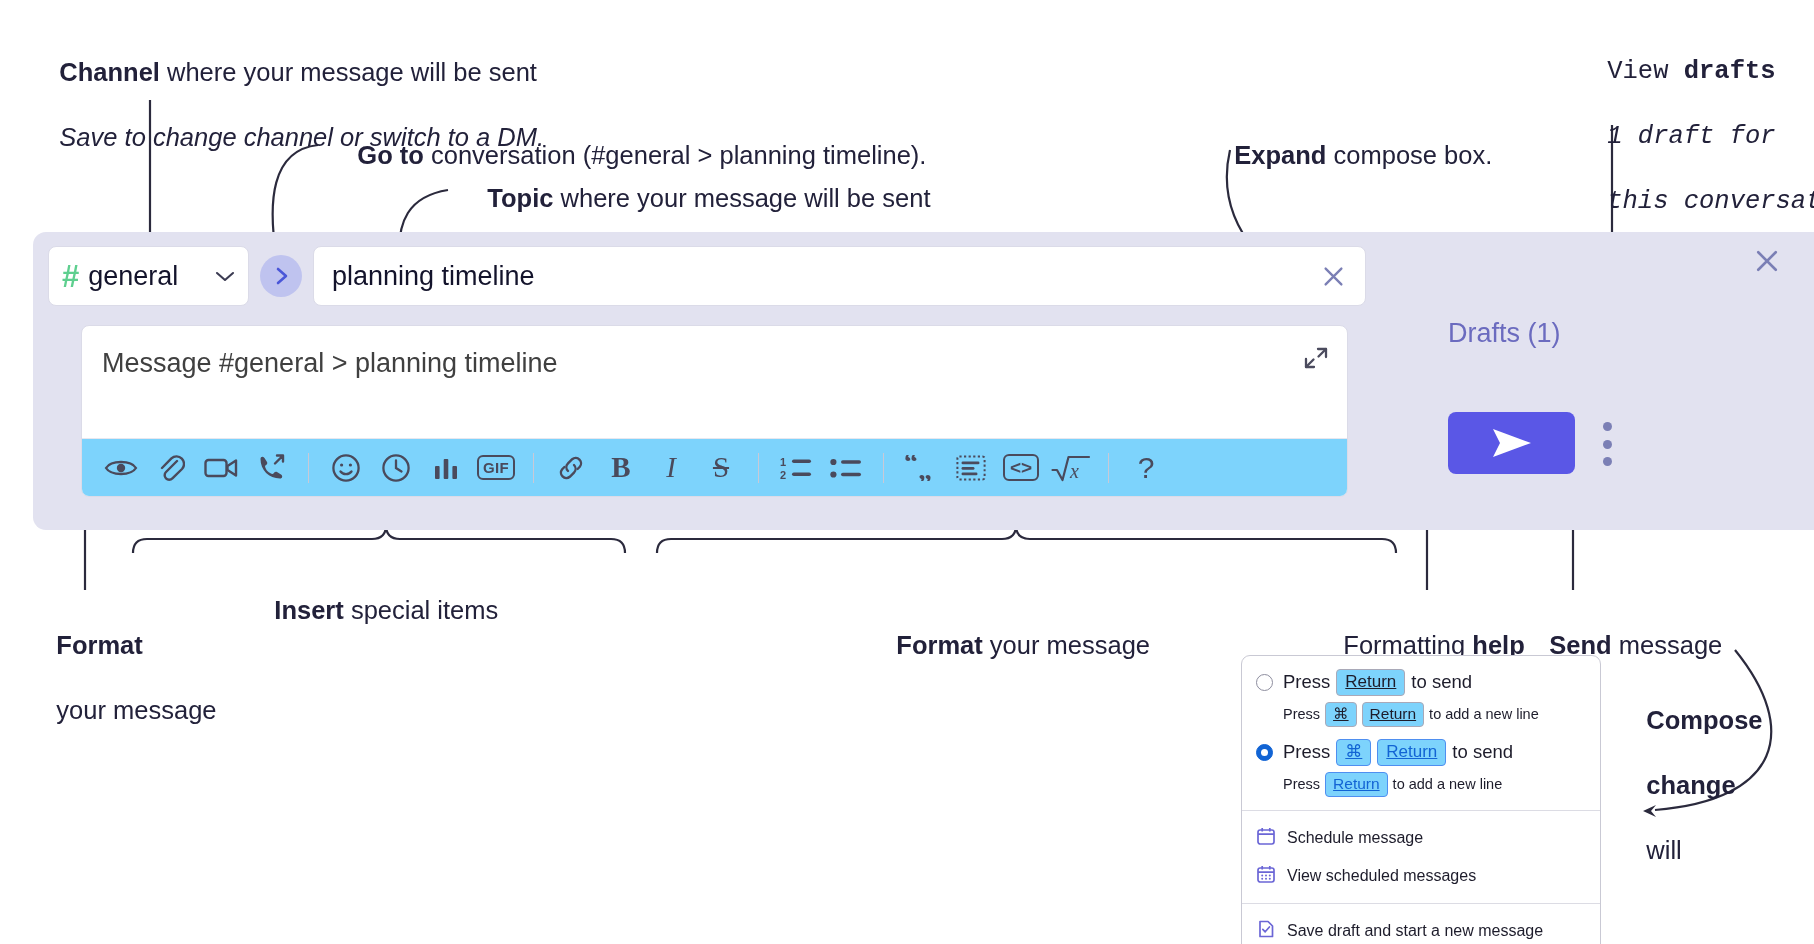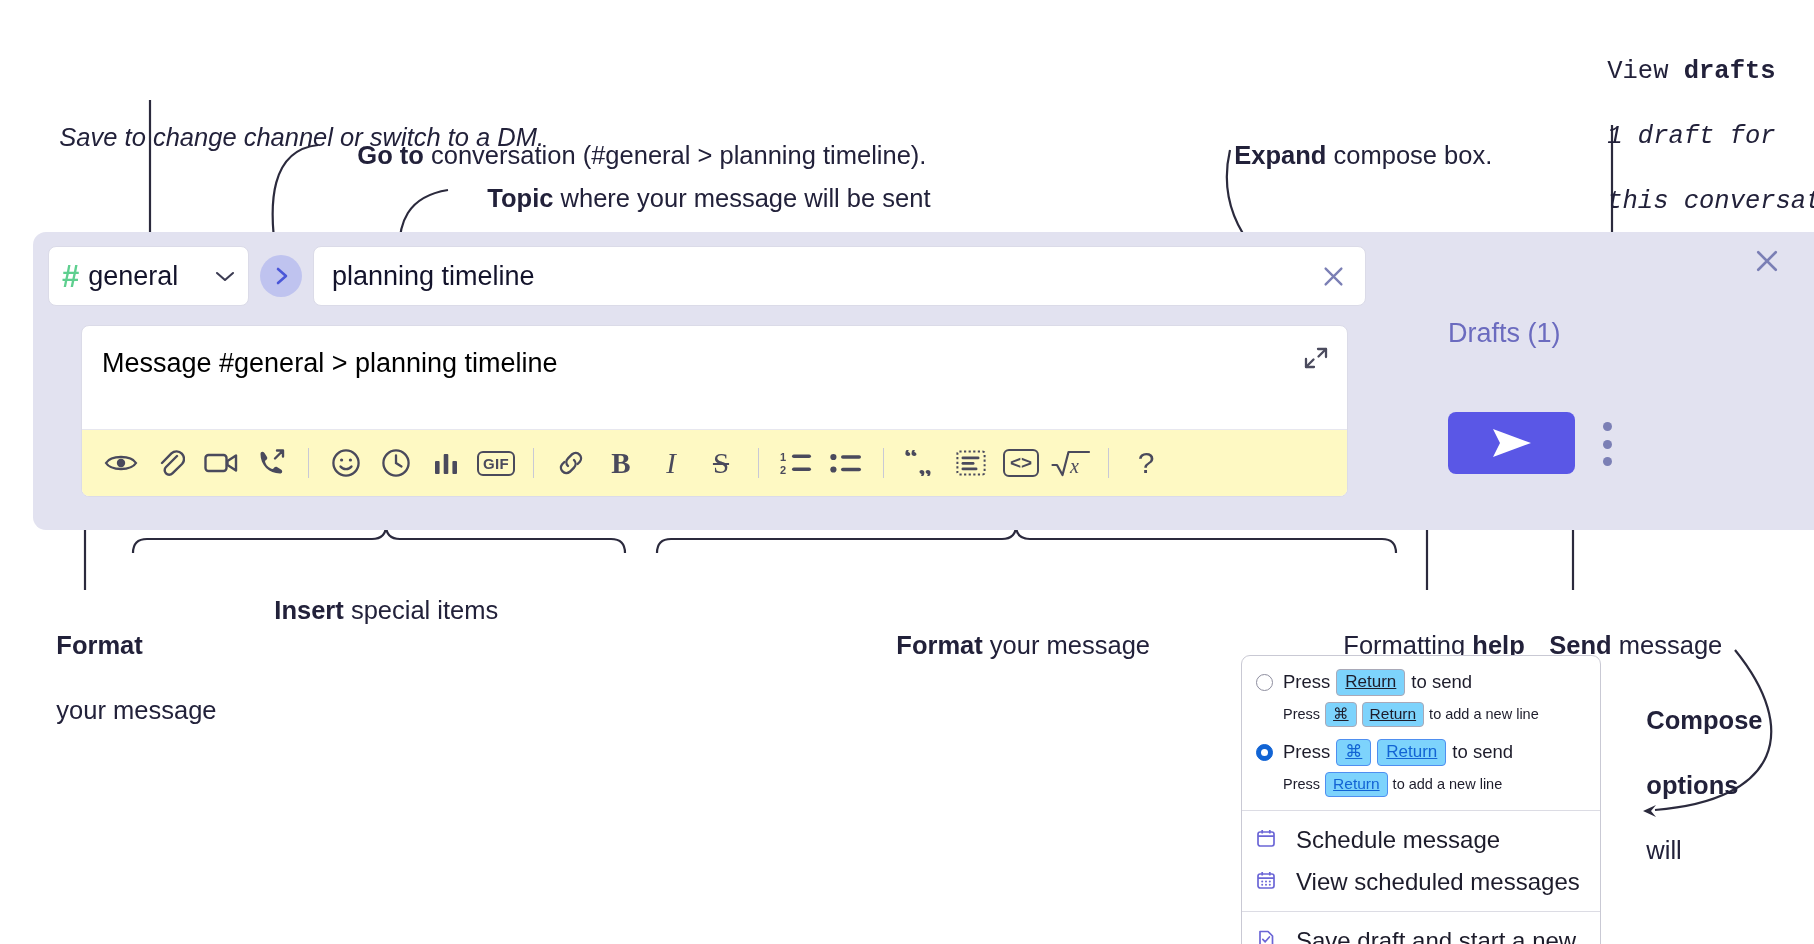--- a/index.html
+++ b/index.html
@@ -54,27 +54,27 @@
   }
   #topic-value { font-size: 27px; color: #13132b; }
   #topic-clear { position: absolute; right: 18px; width: 27px; height: 27px; color: #7b7fb5; cursor: pointer; }
   #topic-clear svg { width: 27px; height: 27px; display: block; }
 
   
   #msgbox {
     position: absolute; left: 48px; top: 93px; width: 1267px; height: 172px;
     background: #fff; border: 1px solid #dbdbe8; border-radius: 8px; overflow: hidden;
   }
-  #msg-placeholder { position: absolute; left: 20px; top: 22px; font-size: 27px; color: #000000; }
+  #msg-placeholder { position: absolute; left: 20px; top: 22px; font-size: 27px; color: #404040; }
   #expand-btn { position: absolute; right: 17px; top: 18px; width: 28px; height: 28px; color: #4b4b5e; cursor: pointer; }
   #expand-btn svg { width: 28px; height: 28px; display: block; }
 
   #toolbar {
-    position: absolute; left: 0; right: 0; bottom: 0; height: 67px;
-    background: #fef9c3; border-top: 1px solid #e7e7ef;
+    position: absolute; left: 0; right: 0; bottom: 0; height: 58px;
+    background: #7dd3fc; border-top: 1px solid #e7e7ef;
     display: flex; align-items: center; padding-left: 14px; gap: 0px;
   }
   .tb { width: 50px; height: 50px; display: flex; align-items: center; justify-content: center;
         color: #4a4a5c; cursor: pointer; flex: 0 0 auto; }
   .tb svg { display: block; }
   .tb-sep { width: 1px; height: 30px; background: #c9c9d6; margin: 0 12px; flex: 0 0 auto; }
   .gifbox { border: 2.4px solid #4a4a5c; border-radius: 6px; font-size: 15px; font-weight: 700;
             padding: 2px 4px; letter-spacing: .3px; }
   .codebox { border: 2.6px solid #4a4a5c; border-radius: 6px; font-size: 19px; font-weight: 700;
              padding: 1px 5px; line-height: 1.15; }
@@ -105,21 +105,21 @@
            flex: 0 0 auto; margin-right: 10px; position: relative; background: #fff; cursor: pointer; }
   .radio.on { border-color: #1264d4; background: #1264d4; }
   .radio.on::after { content: ""; position: absolute; left: 4px; top: 4px; width: 7px; height: 7px;
                      border-radius: 50%; background: #fff; }
   .opt-main { font-size: 18.5px; display: flex; align-items: center; gap: 6px; }
   .opt-sub { font-size: 14.5px; display: flex; align-items: center; gap: 5px; padding: 3px 14px 3px 41px; }
   .kbd { border: 1px solid #a9a9b8; border-radius: 4px; padding: 1px 7px; font-size: 15.5px;
          background: #7dd3fc; color: #1d1c2b; line-height: 1.35; text-decoration: underline; }
   .opt-main .kbd { font-size: 17px; padding: 1px 8px; }
   .kbd.blue { border-color: #4f8ff0; color: #1264d4; }
-  .m-item { display: flex; align-items: flex-start; gap: 20px; padding: 7px 14px; font-size: 24px; cursor: pointer; }
+  .m-item { display: flex; align-items: center; gap: 11px; padding: 7px 14px; font-size: 16px; cursor: pointer; }
   .m-item svg { width: 20px; height: 20px; color: #6b66d6; flex: 0 0 auto; }
 </style>
 </head>
 <body>
 
 <div id="stage">
 
   <svg id="lines" viewBox="0 0 1814 944" fill="none" stroke="#2b2a3d" stroke-width="2.2">
 
     <path d="M150 100 L150 272"></path>
@@ -148,21 +148,21 @@
     <path d="M1427 485 l-6 13 l6 -5 l6 5 z" fill="#2b2a3d" stroke="none"></path>
 
     <path d="M1573 590 L1573 528"></path>
     <path d="M1573 516 l-6 13 l6 -5 l6 5 z" fill="#2b2a3d" stroke="none"></path>
 
     <path d="M1735 650 C 1800 730, 1780 800, 1655 810" stroke-width="2.2"></path>
     <path d="M1643 811 l13 -6 l-5 6 l5 6 z" fill="#2b2a3d" stroke="none"></path>
   </svg>
 
   <div class="anno" style="left:31px; top:24px;">
-    <br>
+    <span><b>Channel</b><span> where your message will be sent</span></span><br>
     <span class="it">Save to change channel or switch to a DM.</span>
   </div>
 
   <div class="anno" style="left:459px; top:150px;">
     <b>Topic</b><span> where your message will be sent</span>
   </div>
 
   <div class="anno" style="left:329px; top:107px;">
     <b>Go to</b><span> conversation (#general &gt; planning timeline).</span>
   </div>
@@ -391,21 +391,21 @@
   <div class="anno" style="left:1315px; top:597px;">
     <span>Formatting </span><b>help</b>
   </div>
 
   <div class="anno" style="left:1521px; top:597px;">
     <b>Send</b><span> message</span>
   </div>
 
   <div class="anno" style="left:1618px; top:672px;">
     <b>Compose</b><br>
-    <b>options</b><br>
+    <b>change</b><br>
     <span>will</span>
   </div>
 
   <div id="menu">
     <div class="m-sec">
 
       <div class="opt-row">
         <span class="radio"></span>
         <span class="opt-main">
           <span>Press</span>

